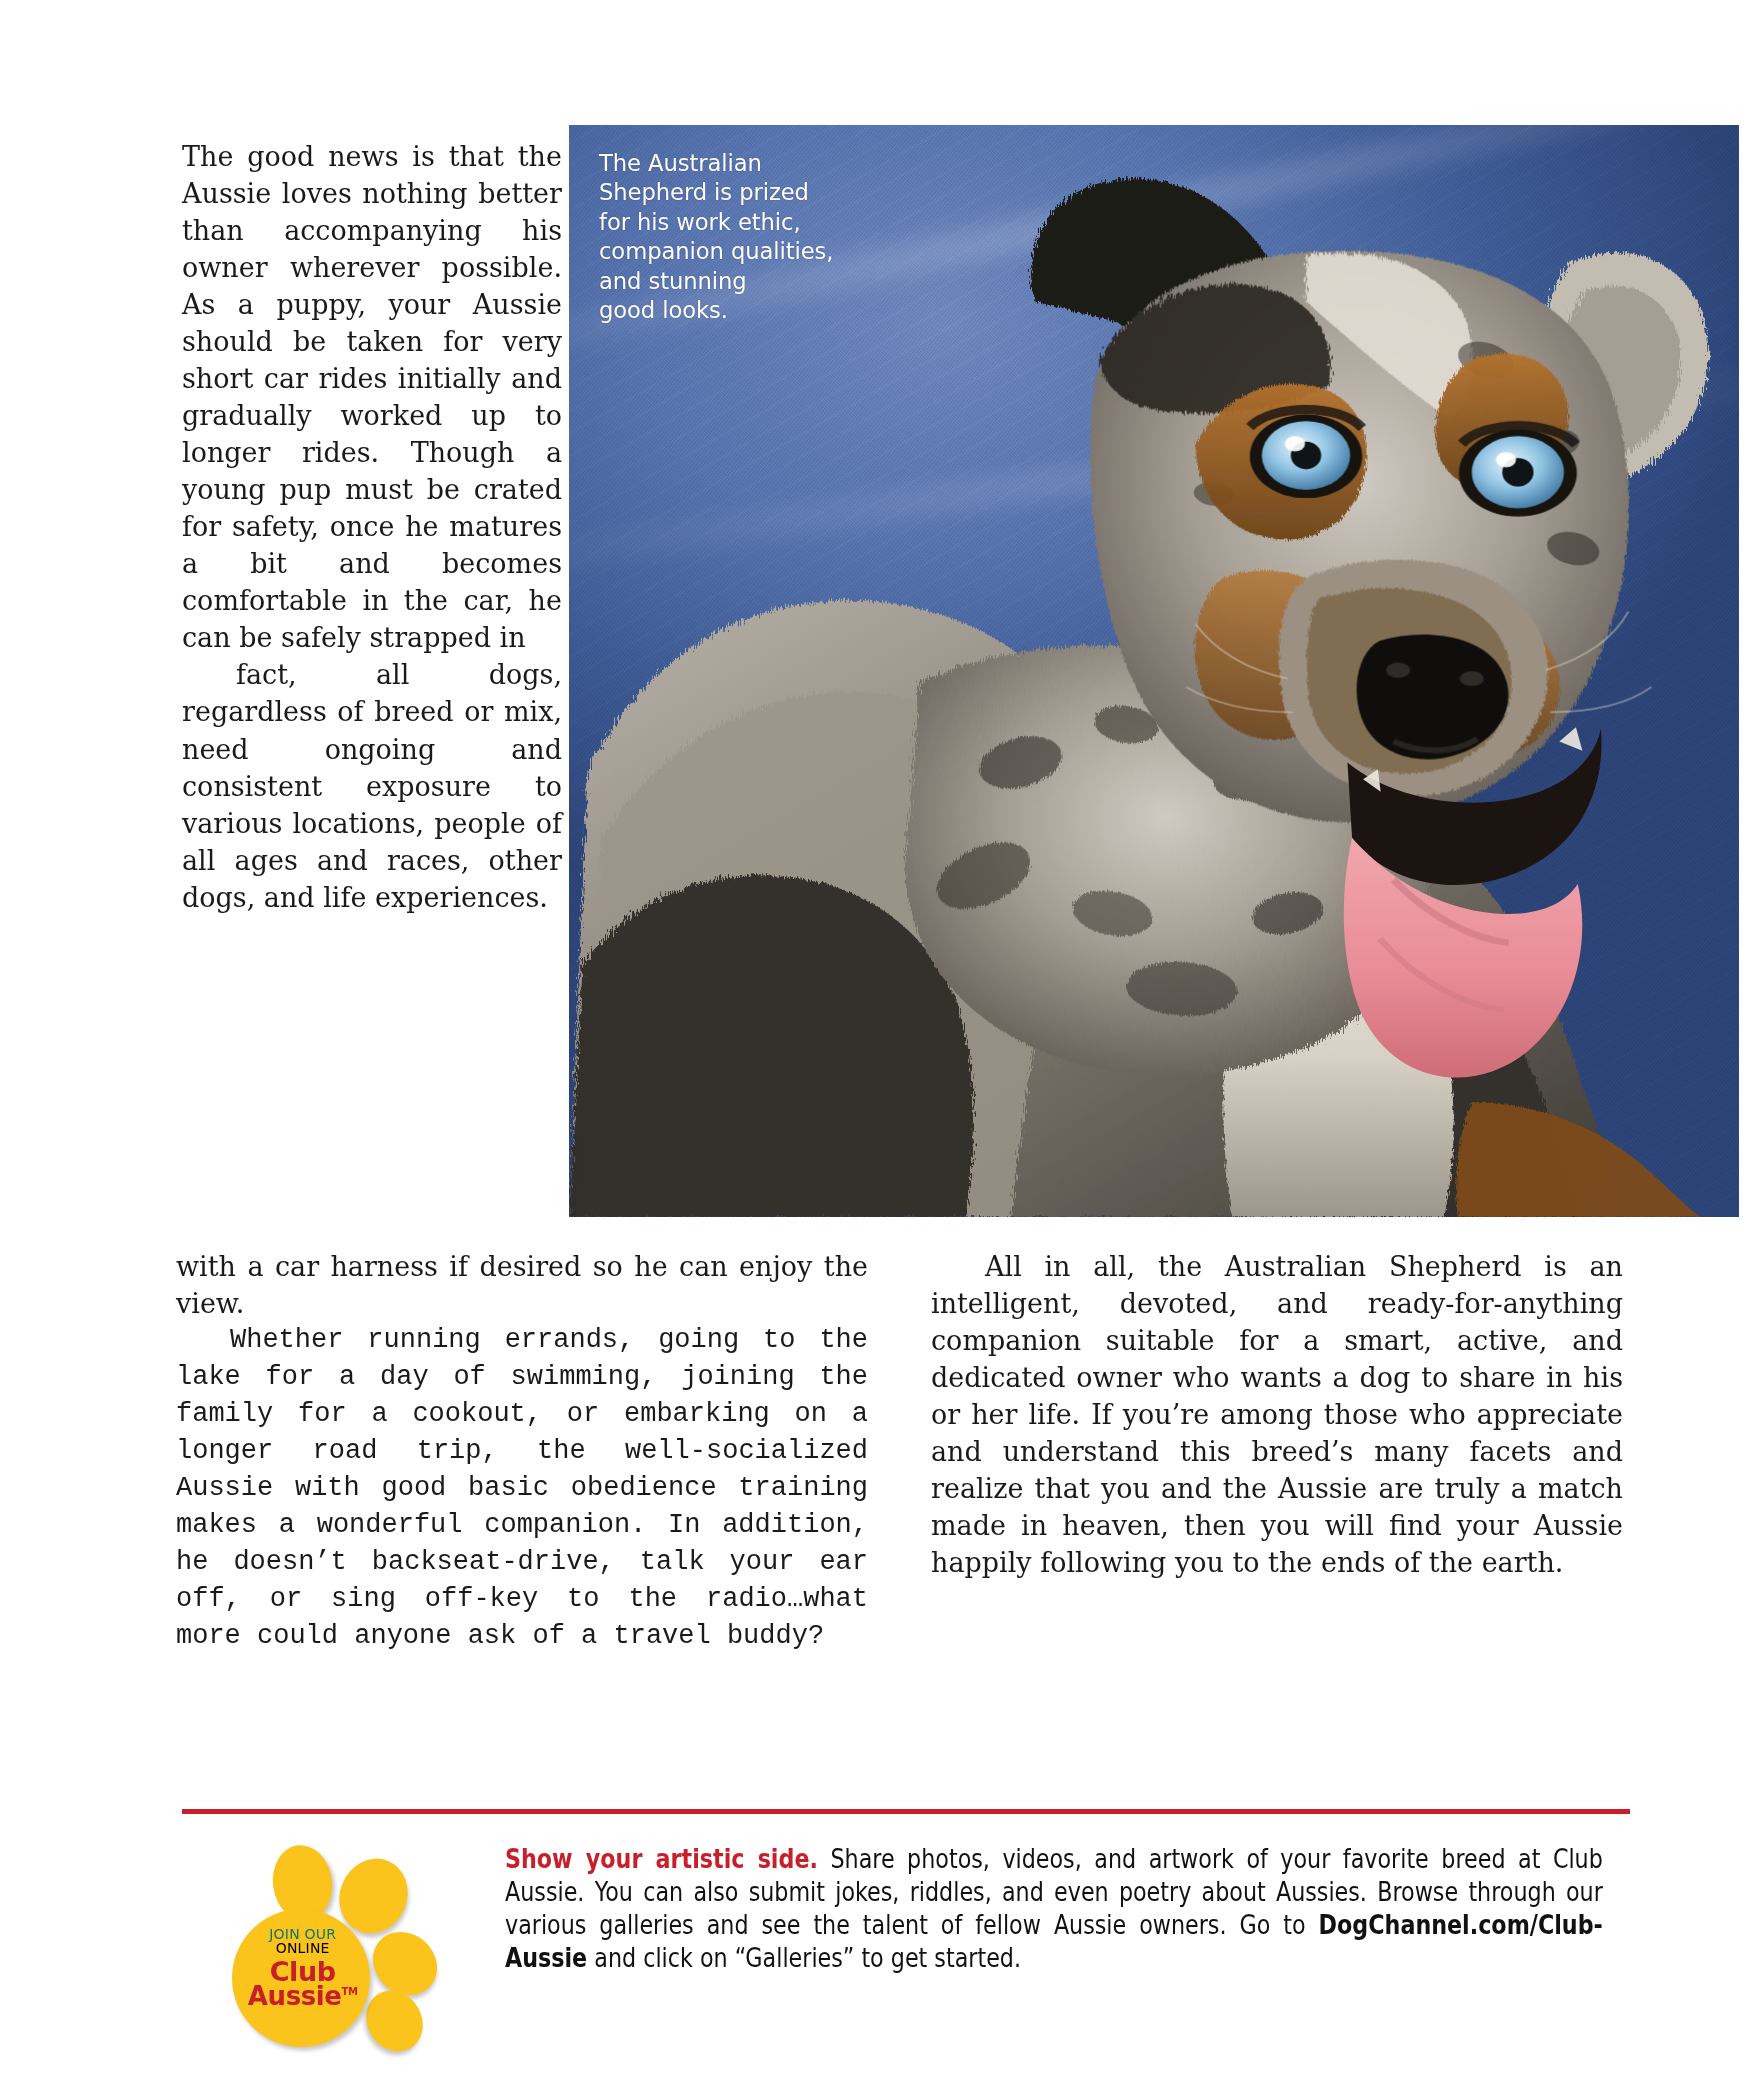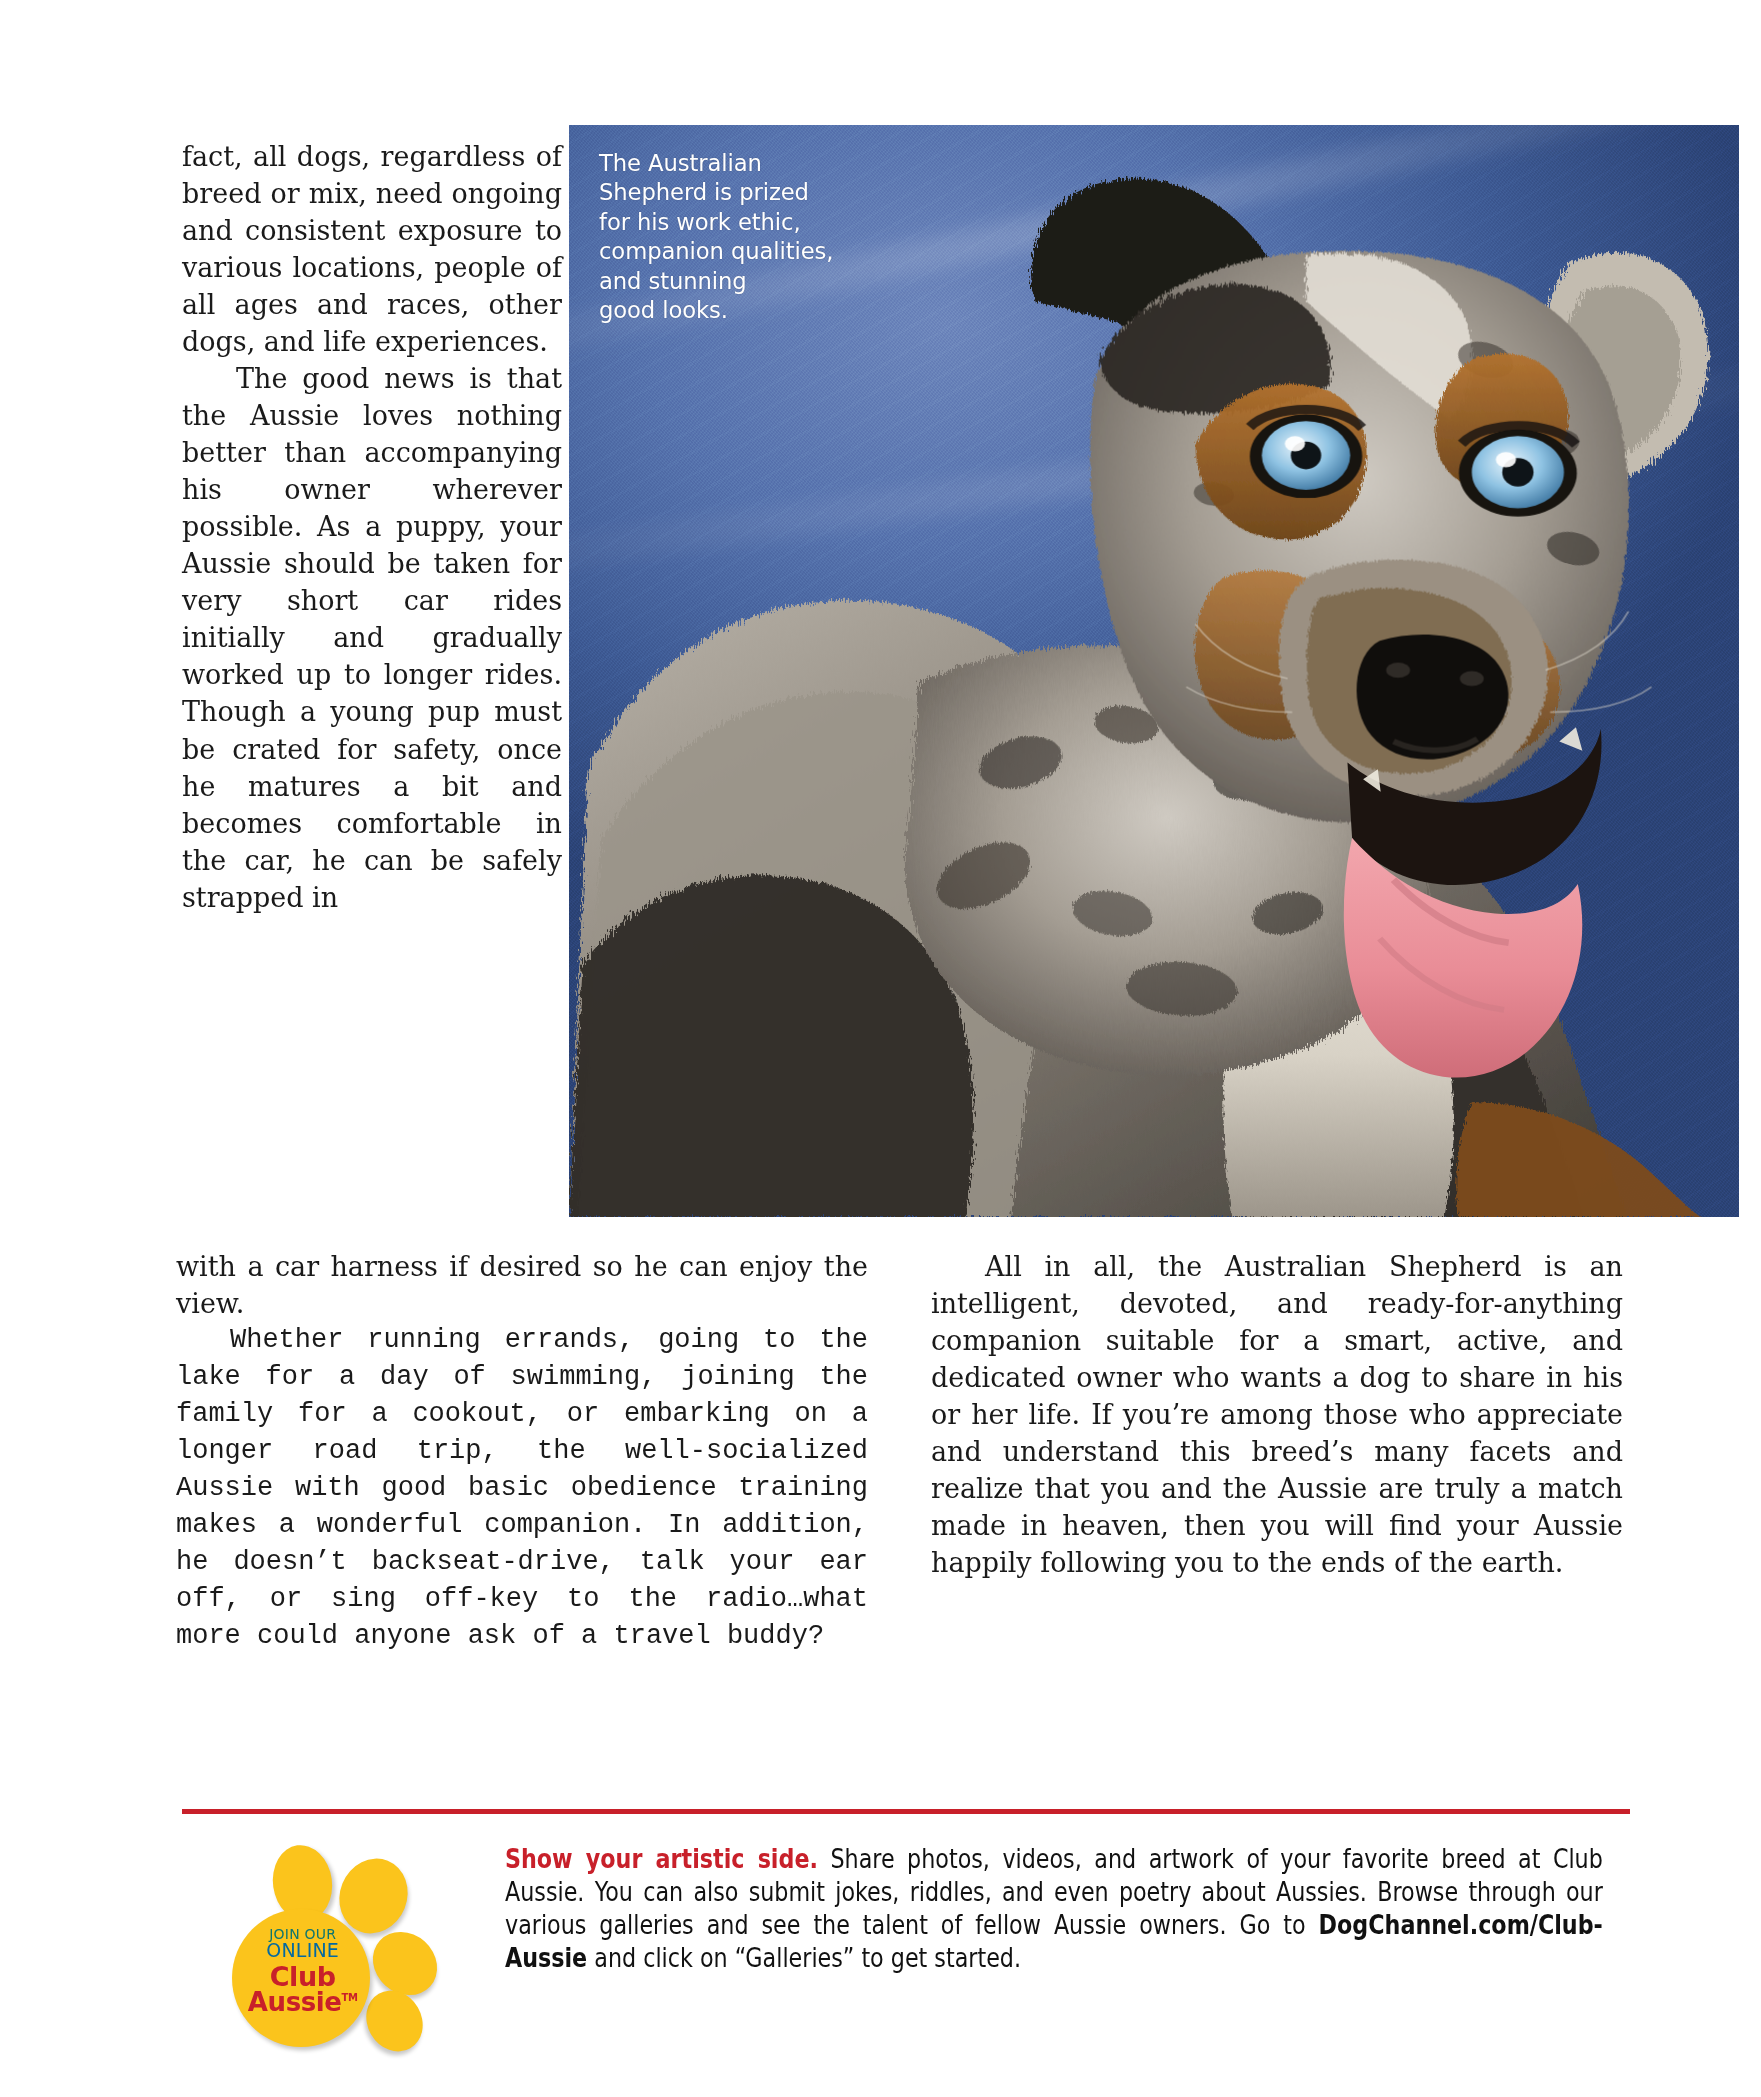--- a/index.html
+++ b/index.html
@@ -119,21 +119,21 @@
   .pad-t2{ left:112px; top:20px;  width:67px; height:76px; transform:rotate(22deg); }
   .pad-t3{ left:143px; top:96px; width:68px; height:59px; transform:rotate(42deg); }
   .pad-t4{ left:135px; top:156px; width:63px; height:54px; transform:rotate(60deg); }
 
   .paw-txt{
     position:absolute; left:11.7px; top:89px; width:126px;
     text-align:center; z-index:5;
     font-family:"DejaVu Sans", sans-serif;
   }
   .paw-join{ font-size:14px; line-height:1.0; color:#0f766e; letter-spacing:0.2px; }
-  .paw-online{ font-size:19px; line-height:1.05; color:#0369a1; letter-spacing:0.2px; }
+  .paw-online{ font-size:14px; line-height:1.05; color:#000000; letter-spacing:0.2px; }
   .paw-club{
     font-size:27px; font-weight:bold; color:#C8202A;
     line-height:.95; margin-top:3.4px; letter-spacing:-0.4px;
   }
   .paw-aussie{
     font-size:26px; font-weight:bold; color:#C8202A;
     line-height:.95; letter-spacing:-0.4px; position:relative; display:inline-block;
   }
   .paw-tm{ font-size:10px; vertical-align:super; font-weight:bold; }
 
@@ -366,22 +366,22 @@
 
       <div class="caption">The Australian
 Shepherd is prized
 for his work ethic,
 companion qualities,
 and stunning
 good looks.</div>
     </div>
 
     <div class="col-narrow">
+      <p>The good news is that the Aussie loves nothing better than accompanying his owner wherever possible. As a puppy, your Aussie should be taken for very short car rides initially and gradually worked up to longer rides. Though a young pup must be crated for safety, once he matures a bit and becomes comfortable in the car, he can be safely strapped in</p>
       <p>fact, all dogs, regardless of breed or mix, need ongoing and consistent exposure to various locations, people of all ages and races, other dogs, and life experiences.</p>
-      <p>The good news is that the Aussie loves nothing better than accompanying his owner wherever possible. As a puppy, your Aussie should be taken for very short car rides initially and gradually worked up to longer rides. Though a young pup must be crated for safety, once he matures a bit and becomes comfortable in the car, he can be safely strapped in</p>
     </div>
   </div>
 
   <div class="cols">
     <div class="col">
       <p>with a car harness if desired so he can enjoy the view.</p>
       <p>Whether running errands, going to the lake for a day of swimming, joining the family for a cookout, or embarking on a longer road trip, the well-socialized Aussie with good basic obedience training makes a wonderful companion. In addition, he doesn’t backseat-drive, talk your ear off, or sing off-key to the radio…what more could anyone ask of a travel buddy?</p>
     </div>
     <div class="col">
       <p class="ind">All in all, the Australian Shepherd is an intelligent, devoted, and ready-for-anything companion suitable for a smart, active, and dedicated owner who wants a dog to share in his or her life. If you’re among those who appreciate and understand this breed’s many facets and realize that you and the Aussie are truly a match made in heaven, then you will find your Aussie happily following you to the ends of the earth.</p>

